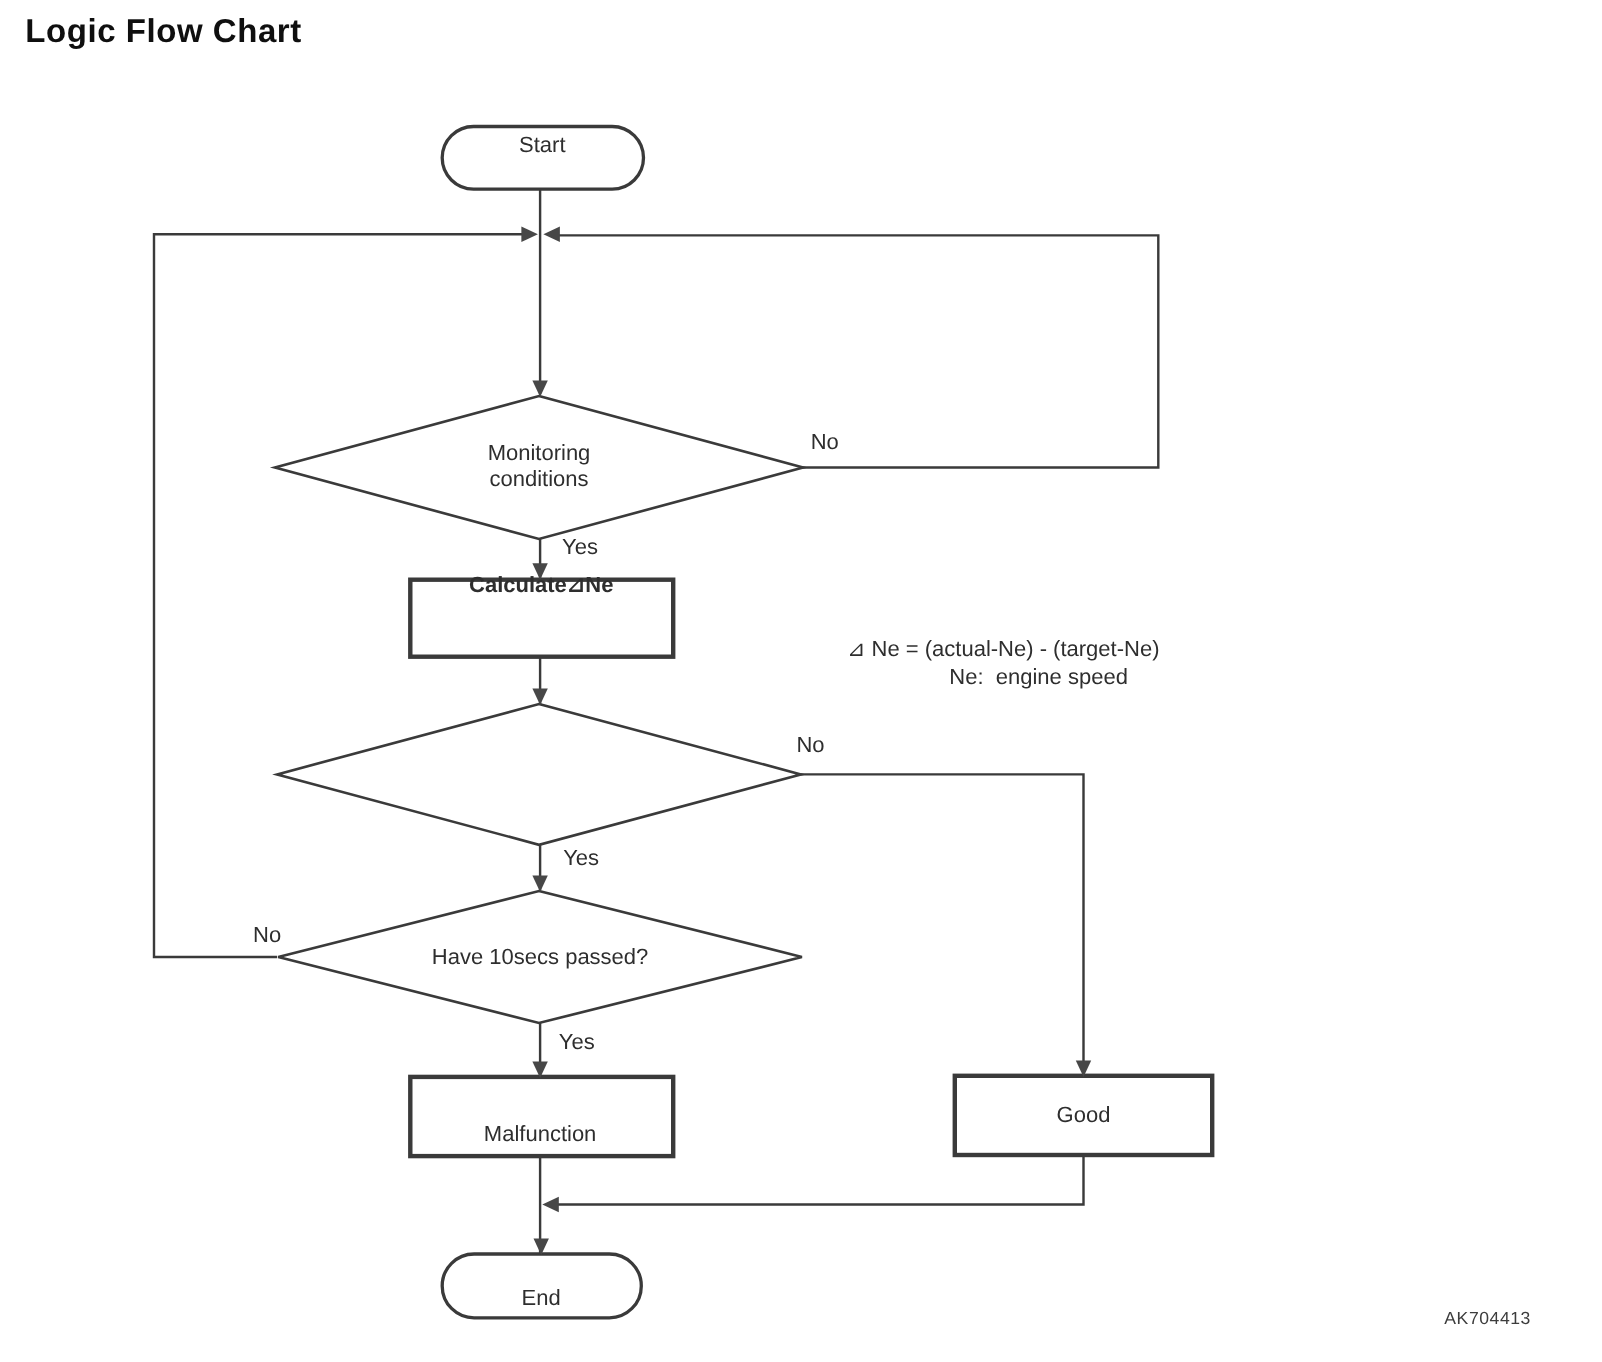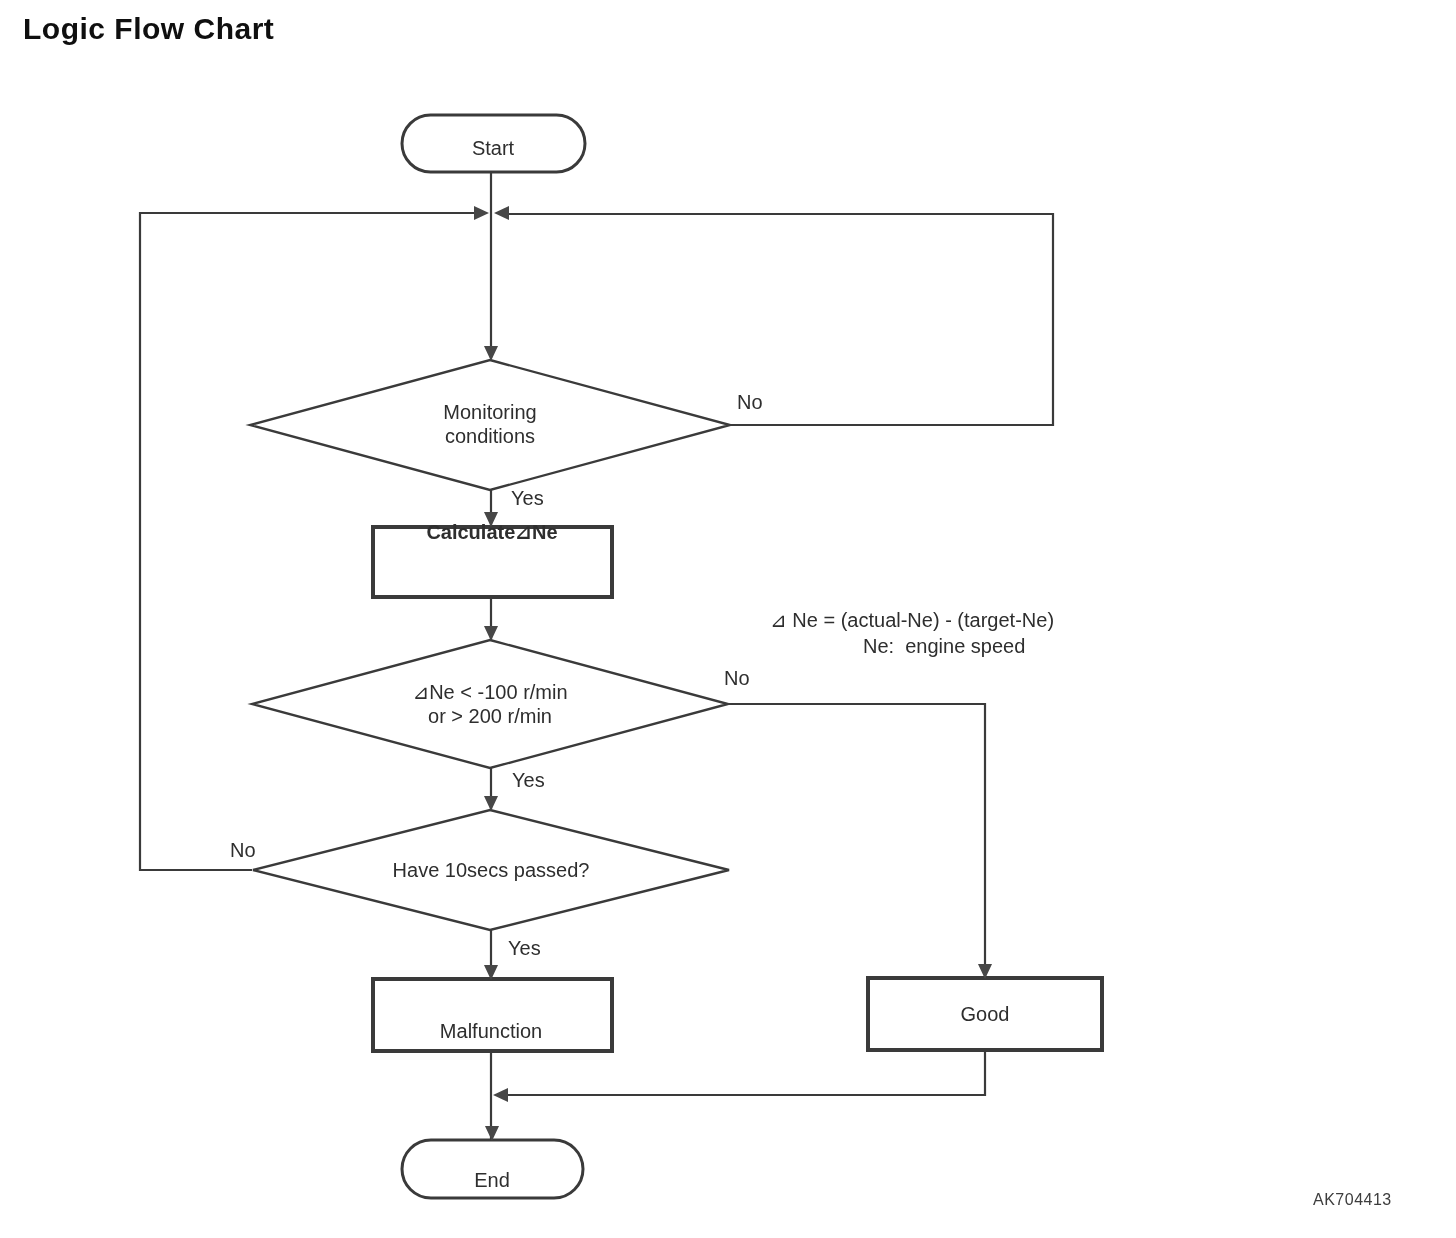--- a/index.html
+++ b/index.html
@@ -27,21 +27,21 @@
   .page-title{
     position:absolute;left:23px;top:12px;
     font-size:30px;font-weight:bold;color:#0f0f0f;
     letter-spacing:0.5px;white-space:pre;
   }
   .fig-code{
     position:absolute;left:1313px;top:1191px;
     font-size:16px;font-weight:normal;color:#3d3d3d;
     letter-spacing:0.5px;
   }
-  .annot{white-space:pre;margin-top:30px;}
+  .annot{white-space:pre;}
 </style>
 </head>
 <body>
 
 <div class="page">
 
   <svg class="flow-svg" width="1456" height="1238" viewBox="0 0 1456 1238">
 
     <path d="M491 172 L491 358" stroke-width="2.2"></path>
     <path d="M475 213 H140 V870 H252" stroke-width="2.2"></path>
@@ -71,26 +71,24 @@
     <polygon class="arrow" points="491,811 484,796 498,796"></polygon>
     <polygon class="arrow" points="491,980 484,965 498,965"></polygon>
     <polygon class="arrow" points="985,979 978,964 992,964"></polygon>
     <polygon class="arrow" points="493,1095 508,1088 508,1102"></polygon>
     <polygon class="arrow" points="492,1141 485,1126 499,1126"></polygon>
   </svg>
 
   <div class="page-title">Logic Flow Chart</div>
   <div class="fig-code">AK704413</div>
 
-  <div class="txt ctr" style="left:493px;top:148px;">Start</div>
+  <div class="txt ctr" style="left:493px;top:132px;">Start</div>
   <div class="txt ctr" style="left:490px;top:424px;text-align:center;">Monitoring
 conditions</div>
   <div class="txt ctr" style="left:492px;top:532px;font-weight:bold;">Calculate⊿Ne</div>
-  <div class="txt ctr" style="left:490px;top:704px;">⊿Ne &lt; -100 r/min
-or &gt; 200 r/min</div>
   <div class="txt ctr" style="left:491px;top:870px;">Have 10secs passed?</div>
   <div class="txt ctr" style="left:491px;top:1015px;margin-top:16px;">Malfunction</div>
   <div class="txt ctr" style="left:985px;top:1014px;text-align:center;">Good</div>
   <div class="txt ctr" style="left:492px;top:1169px;margin-top:11px;">End</div>
 
   <div class="txt" style="left:737px;top:390px;">No</div>
   <div class="txt" style="left:511px;top:486px;">Yes</div>
   <div class="txt" style="left:724px;top:666px;">No</div>
   <div class="txt" style="left:512px;top:768px;">Yes</div>
   <div class="txt" style="left:230px;top:838px;">No</div>

